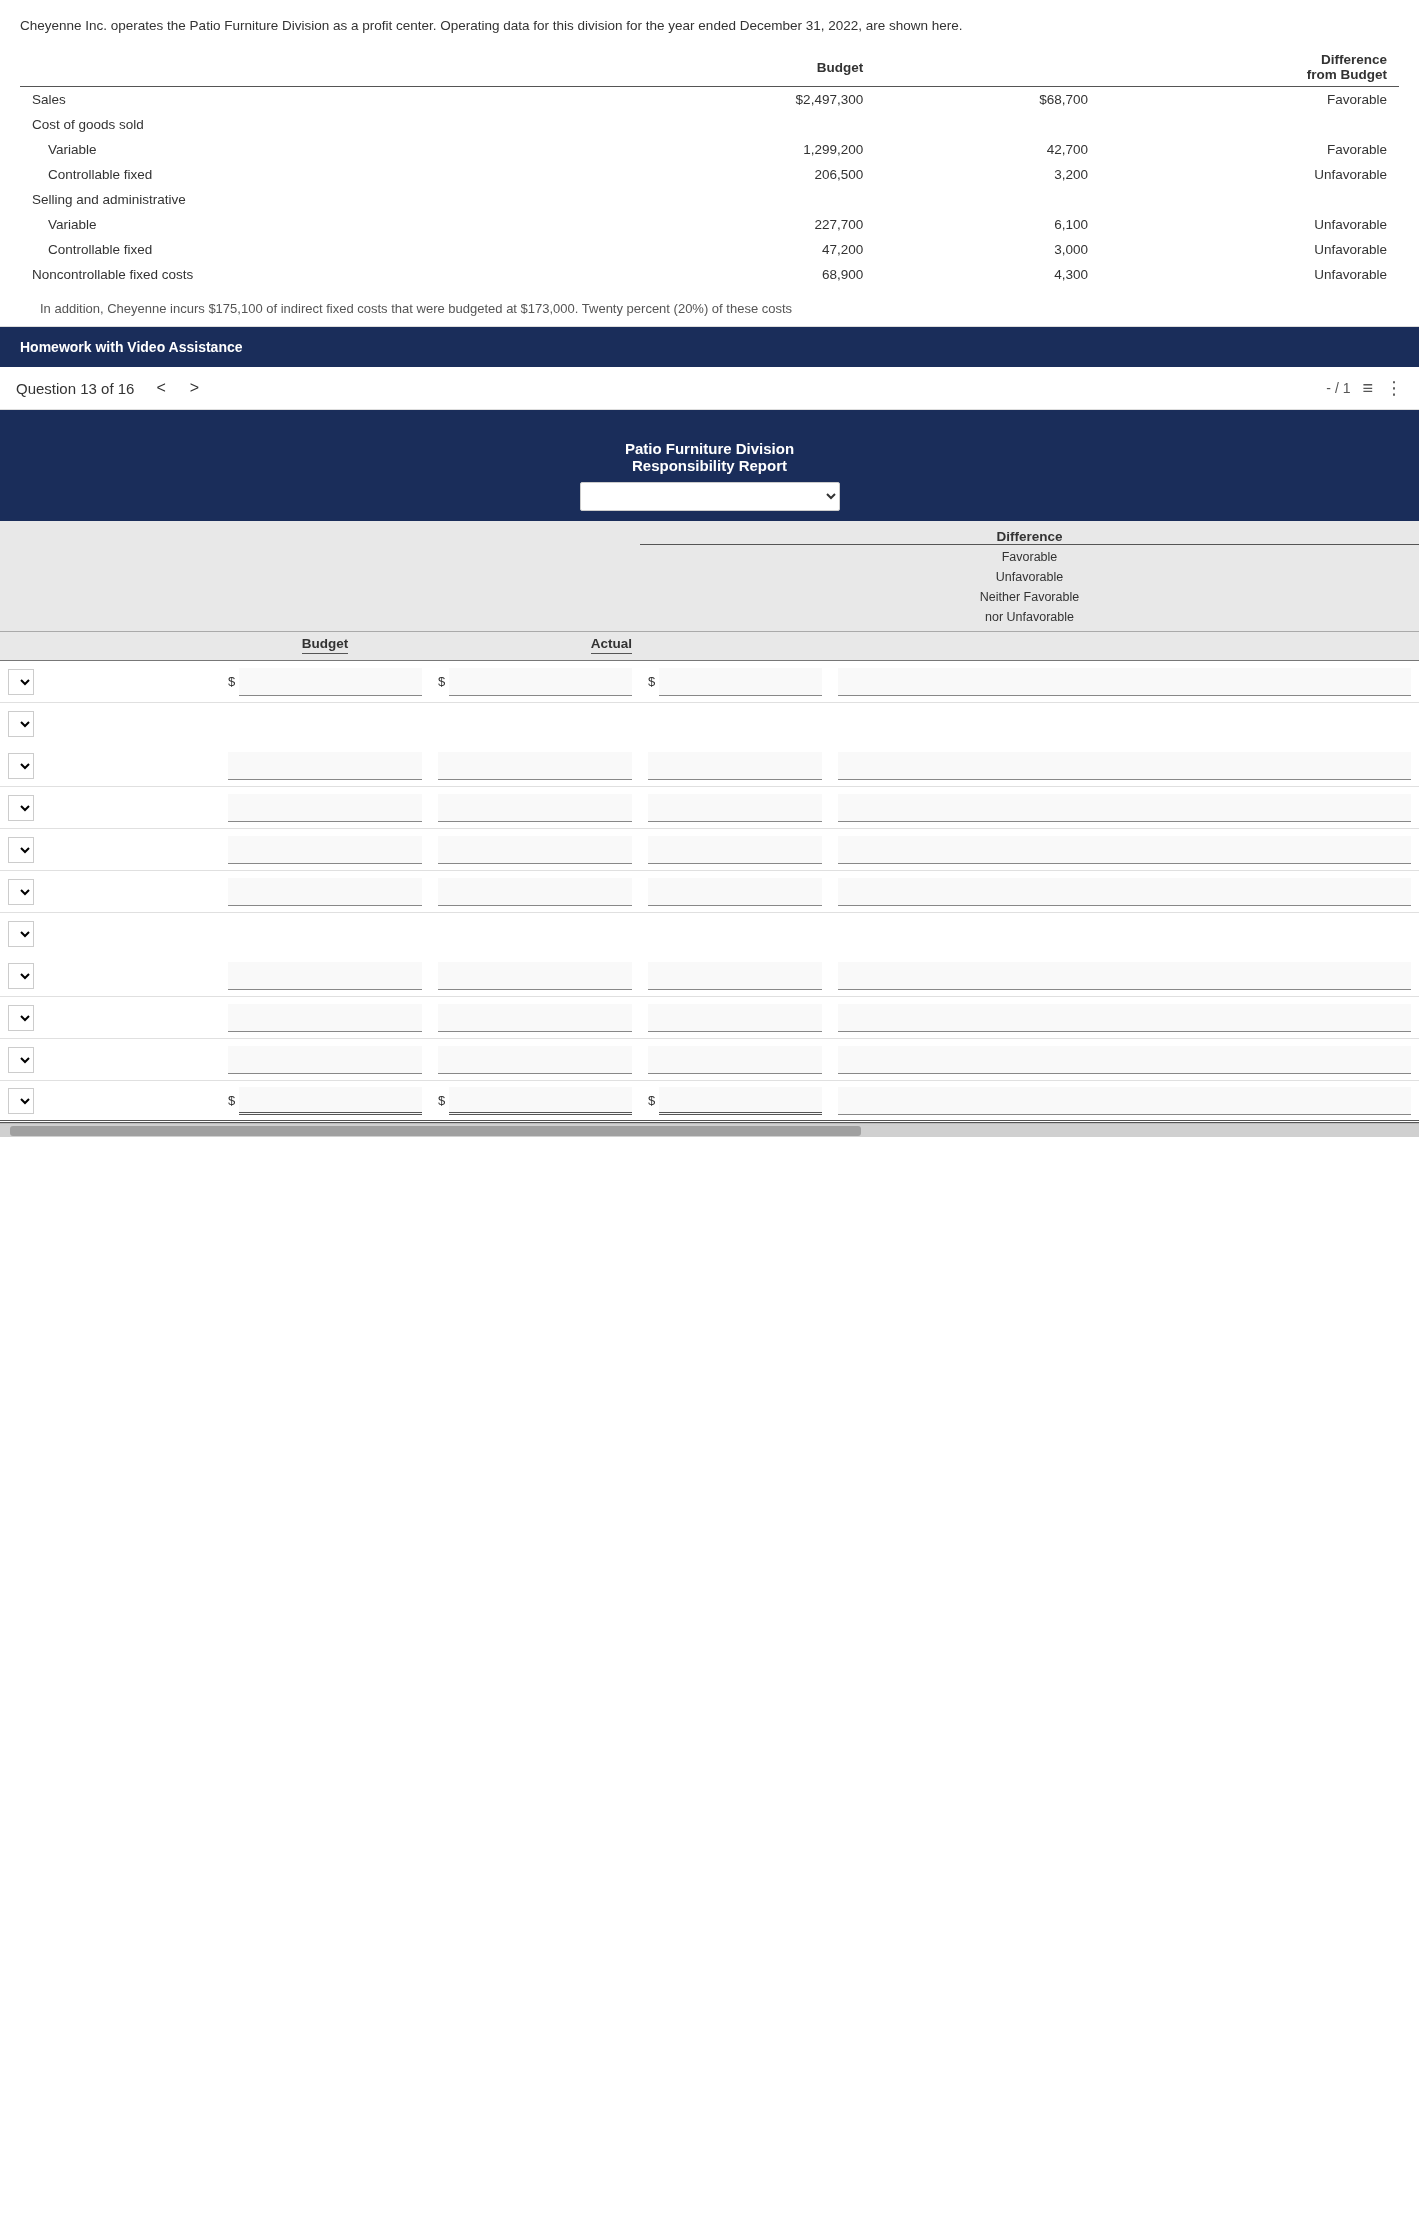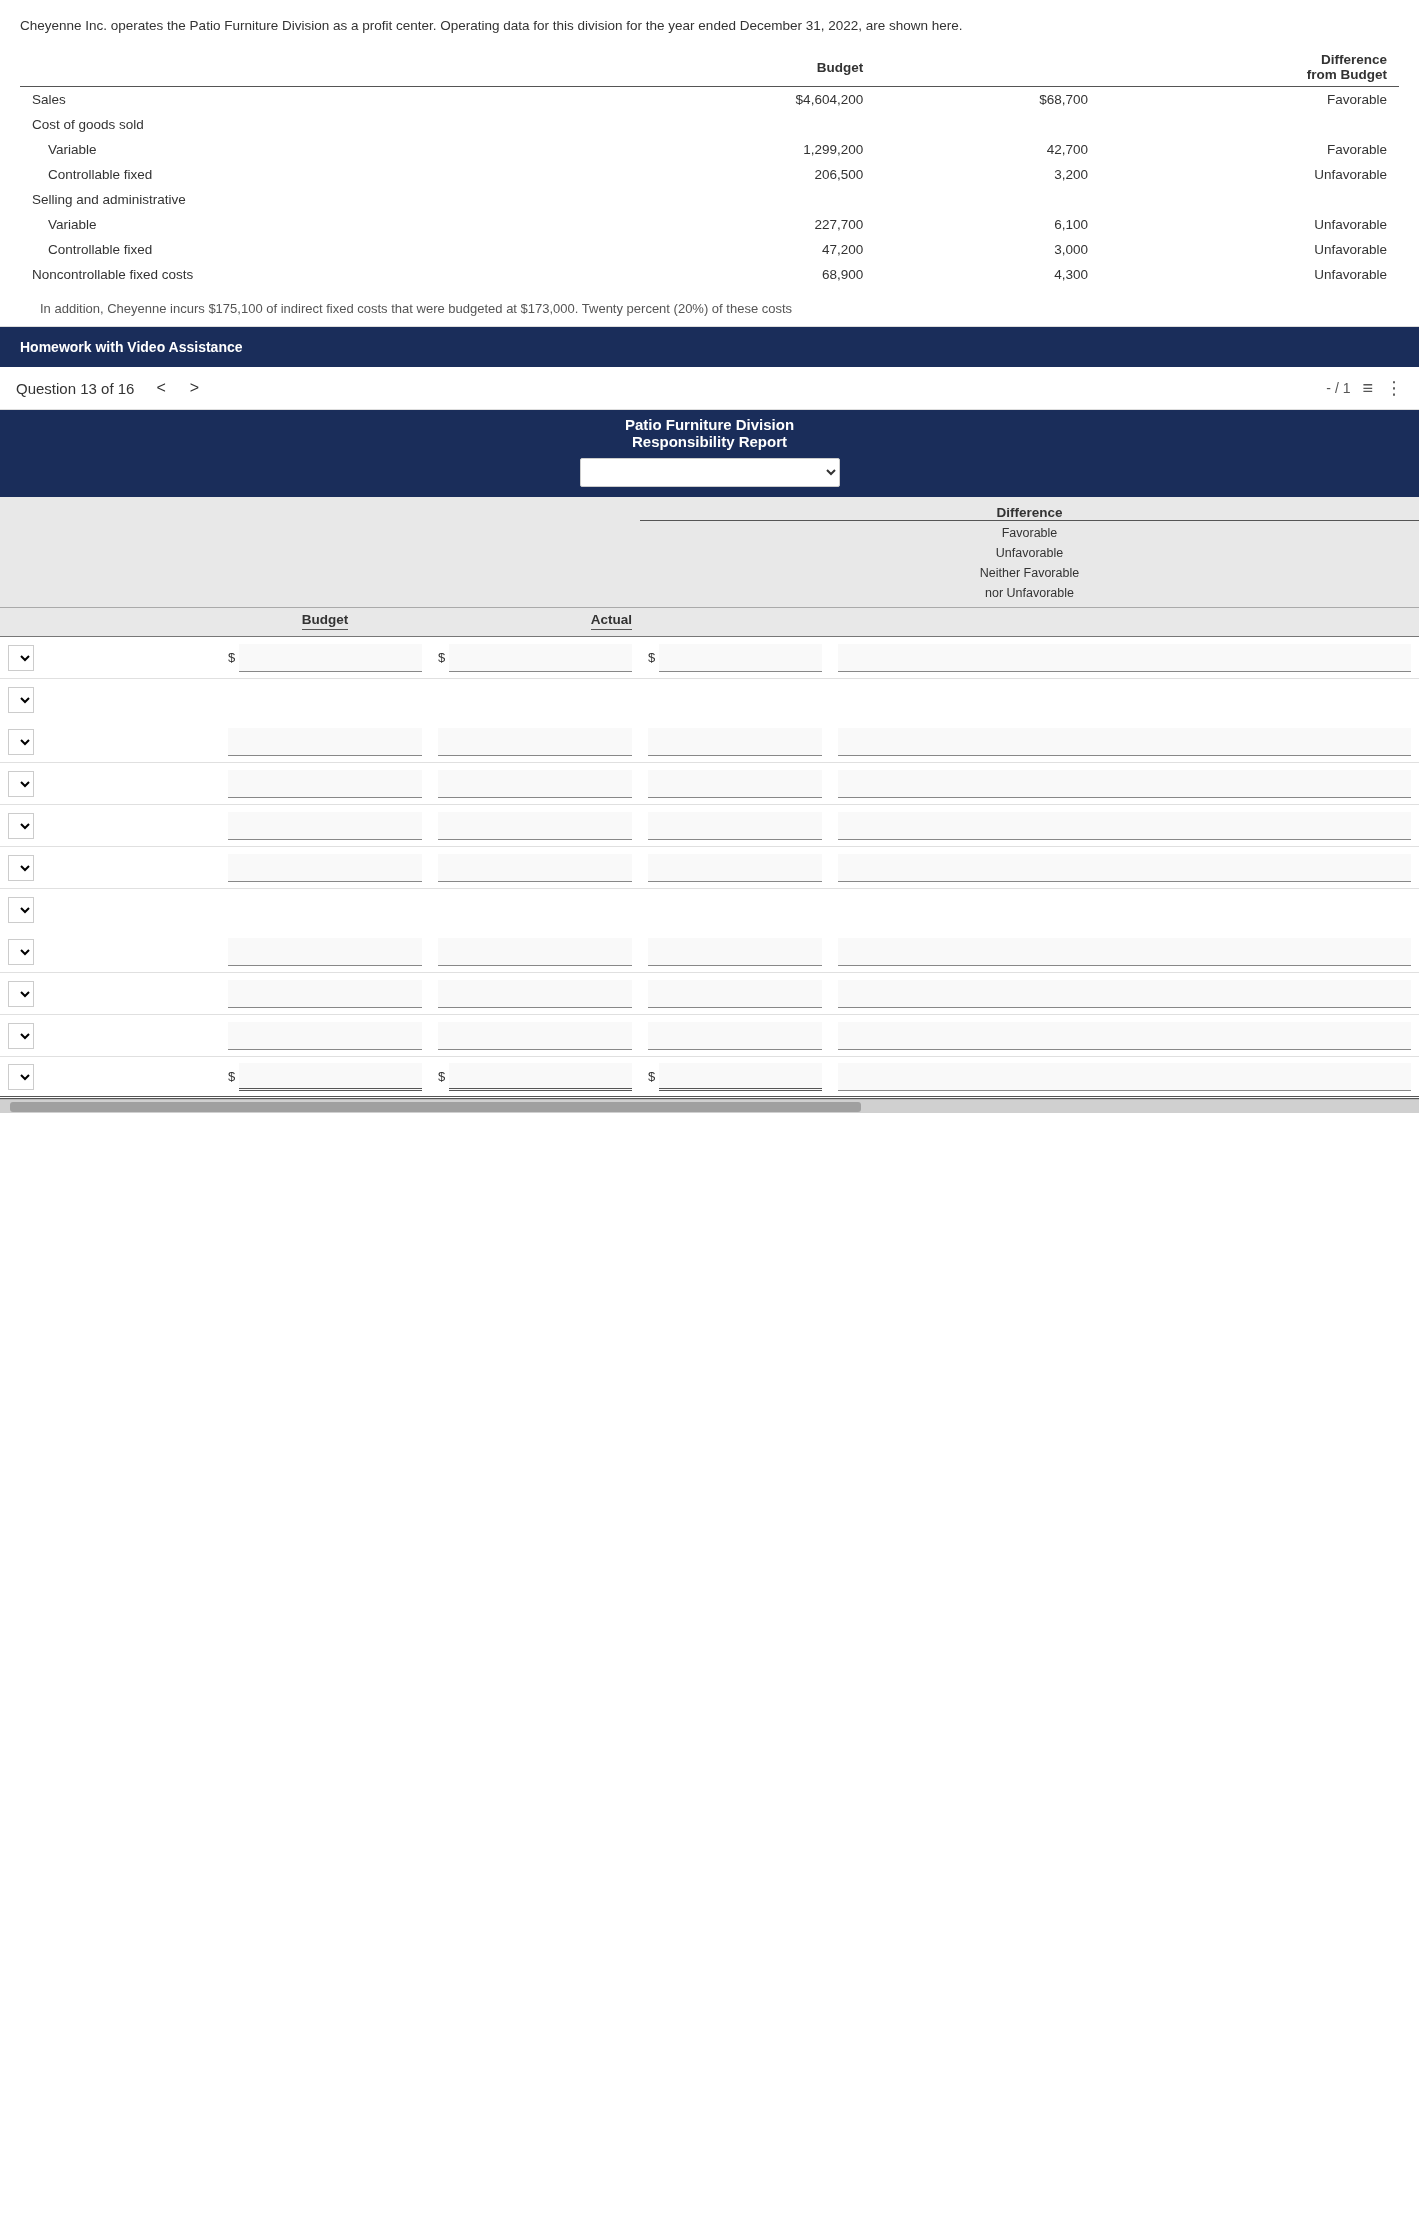--- a/index.html
+++ b/index.html
@@ -76,21 +76,21 @@
     .main-content {
       background: #fff;
       overflow-x: auto;
     }
 
     
     .report-header {
       background-color: #1a2d5a;
       color: #fff;
       text-align: center;
-      padding: 6px 20px 10px 20px;
+      padding: 30px 20px 10px 20px;
     }
     .report-title { font-size: 15px; font-weight: bold; }
     .report-subtitle { font-size: 15px; font-weight: bold; }
     .report-dropdown {
       margin: 8px auto 0 auto;
       display: block;
       width: 260px;
       padding: 5px 8px;
       font-size: 13px;
       border: 1px solid #ccc;
@@ -265,21 +265,21 @@
         <th colspan="2">
           <span>Difference</span><br>
           <span>from Budget</span>
         </th>
       </tr>
     </thead>
     <tbody>
 
       <tr>
         <td class="label-col">Sales</td>
-        <td>$4,604,200</td>
+        <td>$2,497,300</td>
         <td>$68,700</td>
         <td>Favorable</td>
       </tr>
 
       <tr>
         <td class="label-col" colspan="4">Cost of goods sold</td>
       </tr>
 
       <tr>
         <td class="label-col indent">Variable</td>

